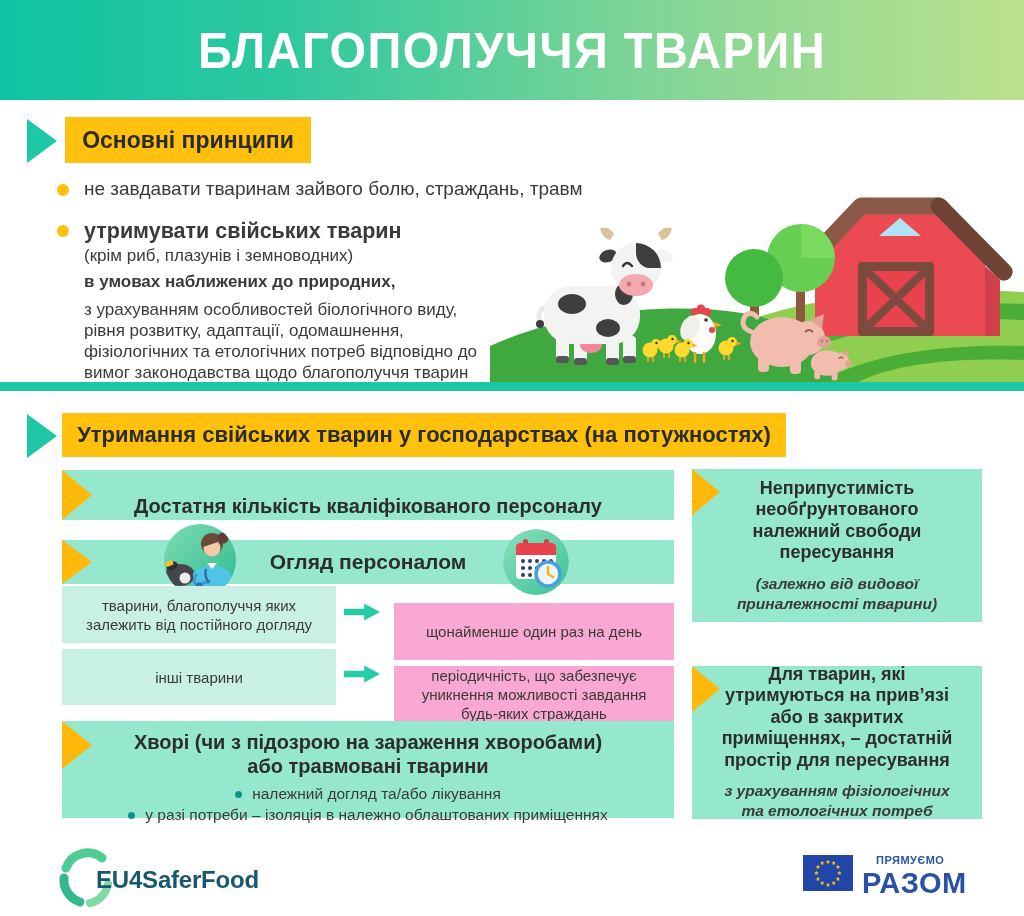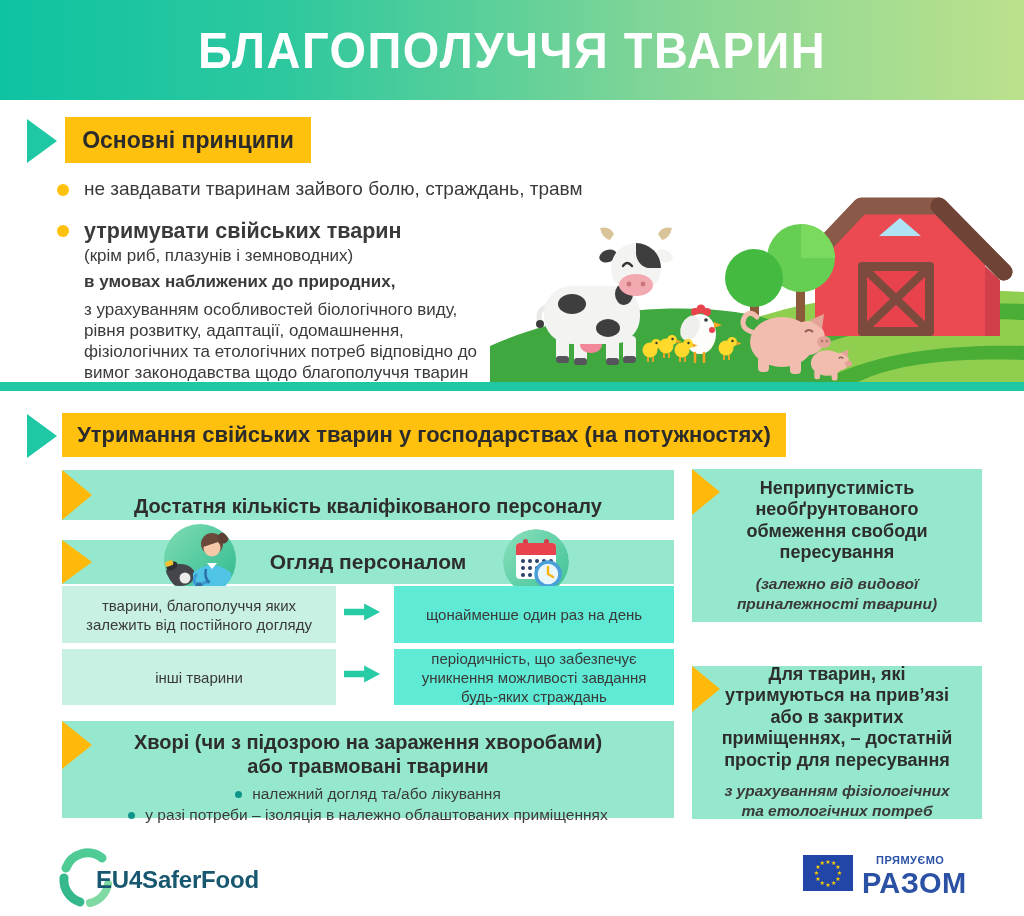--- a/index.html
+++ b/index.html
@@ -30,21 +30,21 @@
   .b2 .t3 { font-size:17px; font-weight:bold; line-height:27px; margin-top:1px; }
   .b2 .t4 { font-size:17px; line-height:21px; margin-top:4px; width:396px; }
 
   .farm { position:absolute; left:490px; top:196px; }
   .divider { position:absolute; left:0; top:382px; width:100%; height:9px; background:#1EC8A5; }
 
   .box { position:absolute; display:flex; align-items:center; justify-content:center; text-align:center; }
   .box > .tri { left:0; top:0; }
   .mint   { background:#95E8CD; }
   .mlight { background:#C8F1E3; }
-  .glight { background:#5eead4; }
+  .glight { background:#f9a8d4;margin-top:17px; }
 
   .staff-label { font-size:20px; font-weight:bold; color:#2d2d2d;margin-top:22px; }
   .band-label  { font-size:21px; font-weight:bold; color:#2d2d2d; }
 
   .circle { position:absolute; border-radius:50%; overflow:hidden; }
 
   .rowbox { font-size:15px; line-height:19px; padding:0 8px; color:#3a3a3a; }
   .arrow { position:absolute; background:#27CBA6;
            clip-path:polygon(0 34%,56% 34%,56% 8%,100% 50%,56% 92%,56% 66%,0 66%); }
 
@@ -320,21 +320,21 @@
         </div>
       <div class="sb">
           <i class="tdot"></i>
           <span>у разі потреби – ізоляція в належно облаштованих приміщеннях</span>
         </div>
     </div>
   </div>
 
   <div class="box mint sidebox" style="left:692px;top:469px;width:290px;height:153px">
     <div class="tri yellow" style="width:28px;height:46px"></div>
-    <div class="title">Неприпустимість необґрунтованого обмеження свободи пересування</div>
+    <div class="title">Неприпустимість необґрунтованого належний свободи пересування</div>
     <div class="note">(залежно від видової приналежності тварини)</div>
   </div>
 
   <div class="box mint sidebox" style="left:692px;top:666px;width:290px;height:153px">
     <div class="tri yellow" style="width:28px;height:46px"></div>
     <div class="title">Для тварин, які утримуються на прив’язі або в закритих приміщеннях, – достатній простір для пересування</div>
     <div class="note">з урахуванням фізіологічних та етологічних потреб</div>
   </div>
 
   <svg class="logo-swirl" width="60" height="64" viewBox="0 0 60 64">

